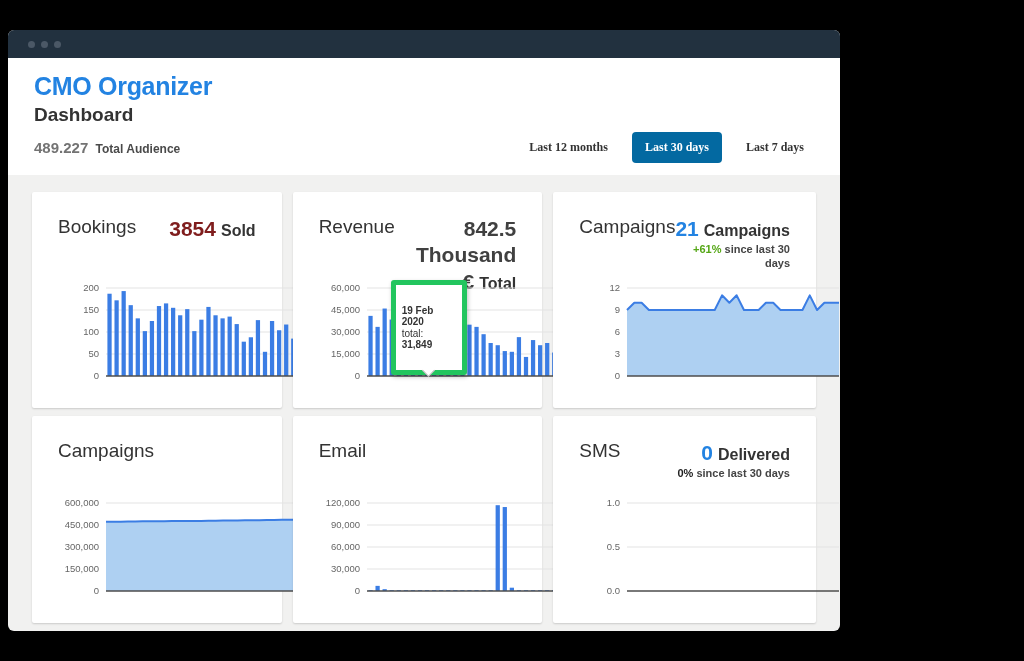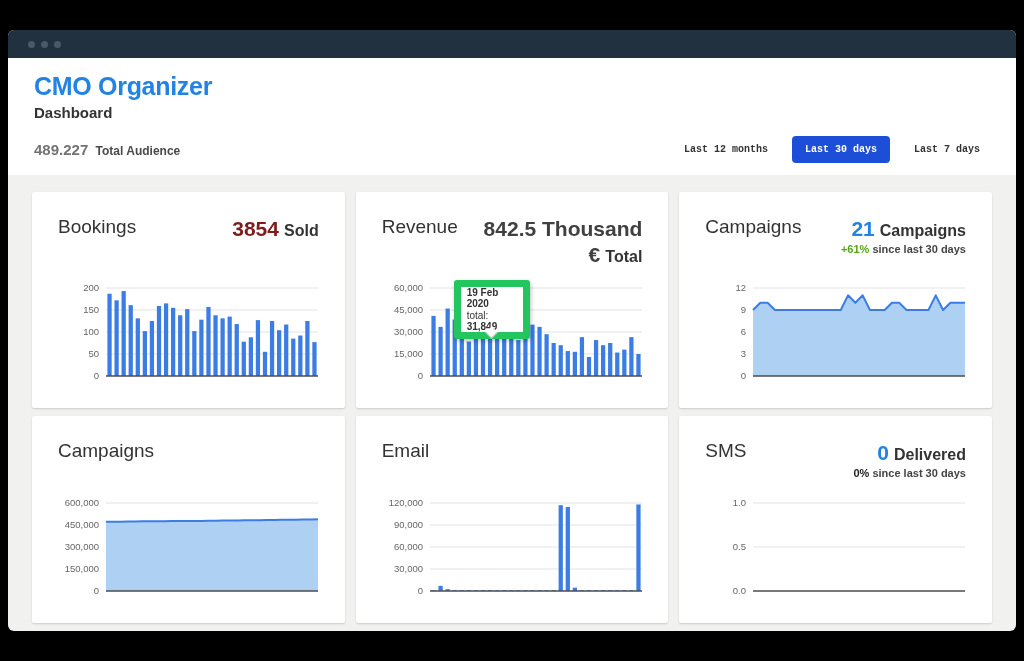--- a/index.html
+++ b/index.html
@@ -4,46 +4,46 @@
 <style>
   * { box-sizing: border-box; }
   html,body { margin:0; padding:0; }
   body {
     width:1024px; height:661px; position:relative;
     background:#000;
     font-family:"Liberation Sans", sans-serif;
     overflow:hidden;
   }
   .window {
-    position:absolute; left:8px; top:30px; width:1008px; height:601px;
+    position:absolute; left:8px; top:30px; width:832px; height:601px;
     border-radius:6px; overflow:hidden; background:#f1f1f0;
     box-shadow:0 2px 10px rgba(0,0,0,.5);
   }
   .titlebar {
     height:28px; background:#22313f;
     display:flex; align-items:center; padding-left:20px; gap:6px;
   }
   .dot { width:7px; height:7px; border-radius:50%; background:#4b5866; }
   .page-header {
     background:#fff; height:117px; padding:14px 26px 0 26px; position:relative;
   }
   .app-title {
     margin:0; font-size:25px; font-weight:bold; color:#2383e2; letter-spacing:-.3px;
   }
-  .subtitle { font-size:15px; font-weight:bold; color:#333; margin-top:3px; }
+  .subtitle { font-size:19px; font-weight:bold; color:#333; margin-top:3px; }
   .header-row {
     position:absolute; left:26px; right:26px; bottom:12px;
     display:flex; justify-content:space-between; align-items:center;
   }
   .audience-stat { font-size:12px; color:#4a4a4a; font-weight:bold; }
   .audience-stat .num { font-size:15px; font-weight:bold; color:#737373; margin-right:4px; }
   .range-group { display:flex; align-items:center; gap:14px; }
   .range-btn {
-    border:none; background:transparent; font-family:Liberation Mono, monospace;
-    font-size:10px; font-weight:bold; color:#333; padding:8px 10px; cursor:pointer;
+    border:none; background:transparent; font-family:Liberation Serif, serif;
+    font-size:12px; font-weight:bold; color:#333; padding:8px 10px; cursor:pointer;
   }
   .range-btn.active {
     background:#2d7ccd; color:#fff; border-radius:4px; padding:8px 13px;
   }
   .grid {
     display:grid; grid-template-columns:repeat(3,1fr); grid-template-rows:216px 207px;
     gap:8px 11px; padding:17px 24px 8px 24px;
   }
   .card {
     background:#fff; border-radius:2px; box-shadow:0 1px 2px rgba(0,0,0,.16);
@@ -54,23 +54,23 @@
   .card-metrics { text-align:right; line-height:1.25; }
   .metric-value { font-size:21px; font-weight:bold; color:#2383e2; }
   .metric-unit { font-size:16px; font-weight:bold; color:#333; margin-left:5px; }
   .delta-line { font-size:11px; font-weight:bold; color:#444; margin-top:1px; }
   .delta-green { color:#55a716; }
   .delta-dark { color:#222; }
   .chart-wrap { position:absolute; left:24px; bottom:14px; }
   svg text { font-family:"Liberation Sans", sans-serif; }
   .tooltip {
     position:absolute; left:74px; top:0px; width:76px;
-    background:#fff; border:7px solid #22c55e; border-radius:3px;
+    background:#fff; border:5px solid #22c55e; border-radius:3px;
     box-shadow:1px 2px 4px rgba(0,0,0,.25);
-    padding:0 6px; font-size:10px; color:#333; text-align:left; z-index:3;
+    padding:20px 6px; font-size:10px; color:#333; text-align:left; z-index:3;
   }
   .tooltip:after {
     content:''; position:absolute; bottom:-5px; left:50%; margin-left:-5px;
     width:8px; height:8px; background:#fff; transform:rotate(45deg);
     border-right:1px solid #b5b5b5; border-bottom:1px solid #b5b5b5;
   }
   .tt-date { font-weight:bold; margin-bottom:1px; }
   .tt-val { font-weight:bold; }
 </style>
 </head>
@@ -86,21 +86,21 @@
   <div class="page-header">
     <h1 class="app-title">CMO Organizer</h1>
     <div class="subtitle">Dashboard</div>
     <div class="header-row">
       <div class="audience-stat">
         <span class="num">489.227</span>
         <span>Total Audience</span>
       </div>
       <div class="range-group">
           <button class="range-btn">Last 12 months</button>
-          <button class="range-btn active" style="background: #1d4ed8;">Last 30 days</button>
+          <button class="range-btn active" style="background: #0369a1;">Last 30 days</button>
           <button class="range-btn">Last 7 days</button>
         </div>
     </div>
   </div>
 
   <div class="grid">
       <div class="card">
         <div class="card-head">
           <span class="card-title">Bookings</span>
           <div class="card-metrics">

